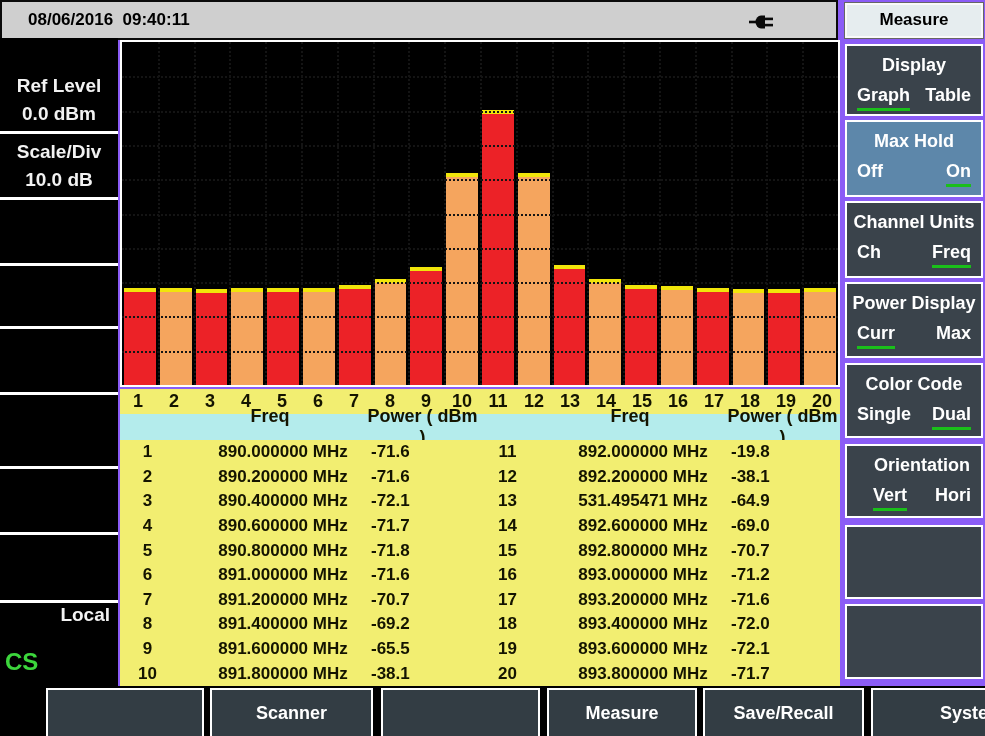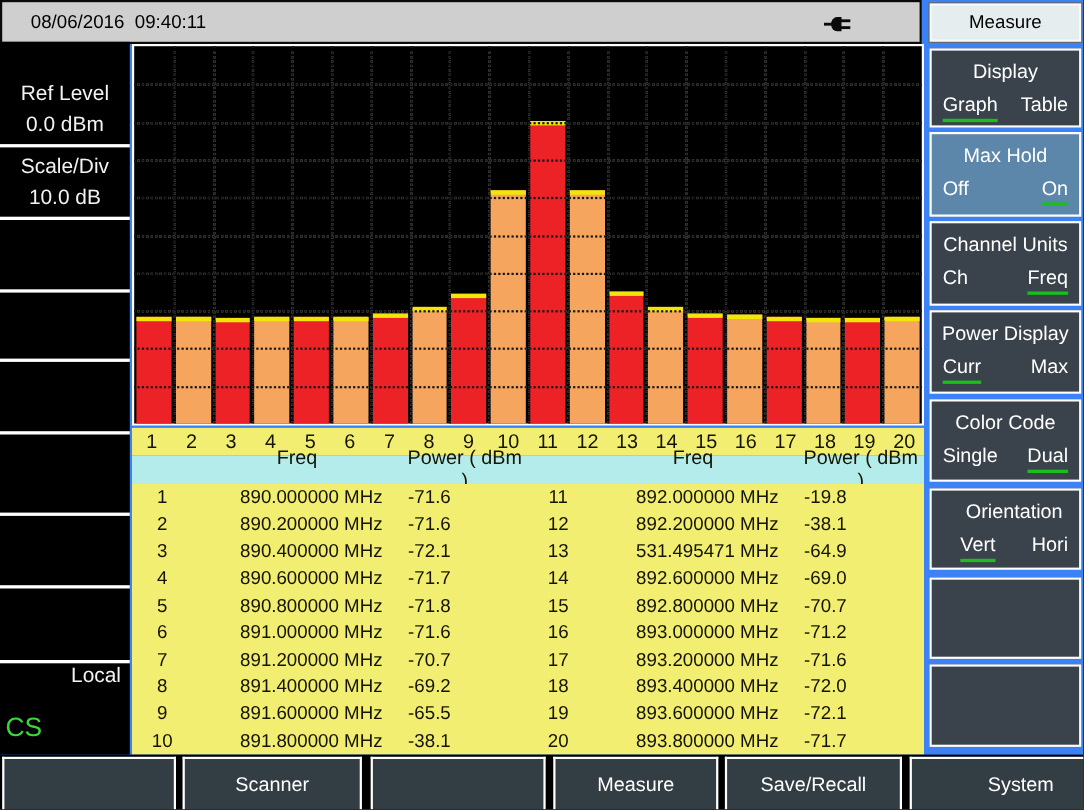--- a/index.html
+++ b/index.html
@@ -1,17 +1,17 @@
 <!DOCTYPE html>
 <html><head>
 <meta charset="utf-8">
 <style>
   html,body{margin:0;padding:0;background:#000;}
-  .screen{position:relative;width:985px;height:736px;background:#3b82f6;
-    font-family:"Liberation Sans", sans-serif;overflow:hidden;}
+  .screen{position:relative;width:985px;height:736px;background:#8b5cf6;
+    font-family:"Liberation Sans", sans-serif;overflow:hidden;font-weight:bold;}
 
   
   .topbar{position:absolute;left:0;top:0;width:838px;height:40px;background:#cfcfcf;
     border:2px solid #0a0a0a;box-sizing:border-box;display:flex;align-items:center;}
   .datetime{margin-left:26px;font-size:17px;color:#000;white-space:pre;}
   .plug{position:absolute;right:60px;top:12px;}
 
   
   .left-panel{position:absolute;left:0;top:38px;width:118px;height:648px;background:#000;color:#f2f2f2;}
   .lp-divider{position:absolute;left:0;width:118px;height:3px;background:#fff;}
@@ -56,21 +56,21 @@
     box-sizing:border-box;color:#fff;}
   .softkey.hl{background:#5d87aa;}
   .sk-title{text-align:center;font-size:18px;margin-top:9px;white-space:nowrap;}
   .sk-opts{display:flex;justify-content:space-between;padding:0 10px;margin-top:9px;font-size:18px;}
   .sk-opt{padding-bottom:2px;border-bottom:3px solid transparent;}
   .sk-opt.sel{border-bottom-color:#1abf1a;}
 
   
   .bottombar{position:absolute;left:0;top:686px;width:985px;height:50px;background:#000;}
   .bbtn{position:absolute;top:2px;height:48px;background:#333d44;border:2px solid #fff;border-bottom:none;
-    box-sizing:border-box;color:#fff;font-size:18px;display:flex;align-items:center;justify-content:center;}
+    box-sizing:border-box;color:#fff;font-size:18px;display:flex;align-items:center;justify-content:center;margin-left:44px;}
 </style>
 </head>
 <body>
 
 <div class="screen">
 
   <div class="topbar">
     <span class="datetime">08/06/2016  09:40:11</span>
     <svg class="plug" width="27" height="16" viewBox="0 0 27 16">
       <rect x="0" y="6.7" width="7" height="2.6" fill="#0a0a0a"></rect>

